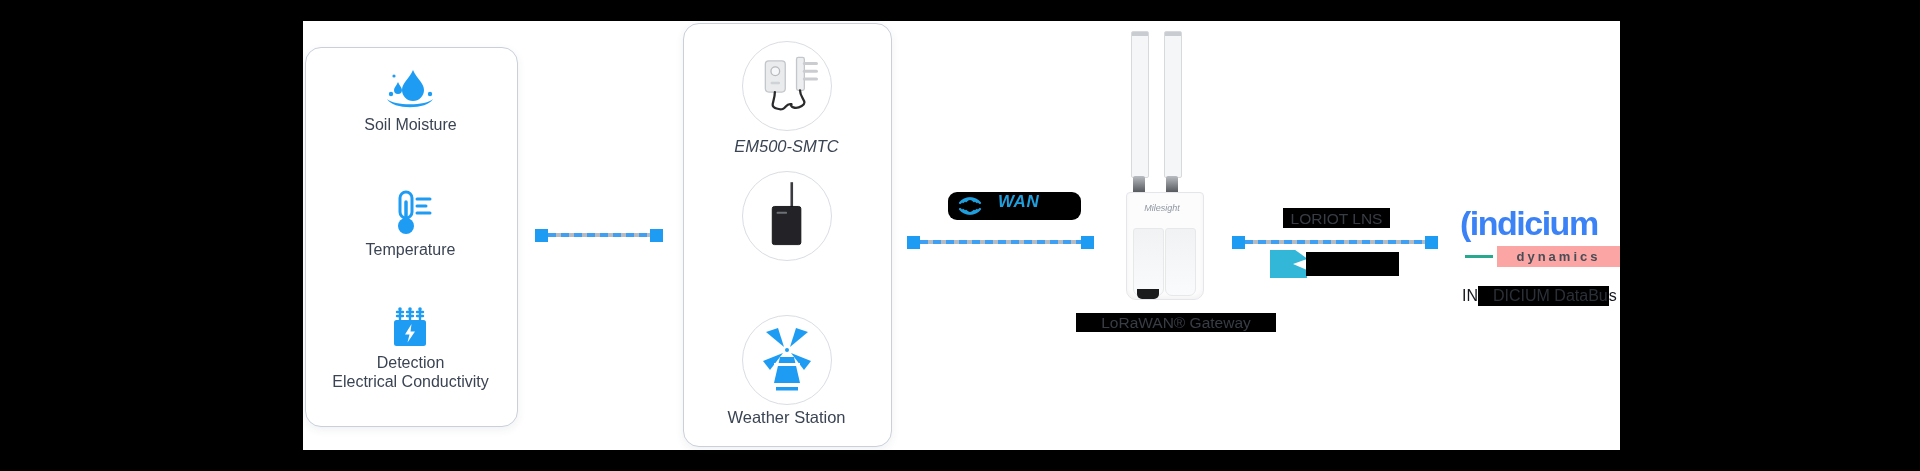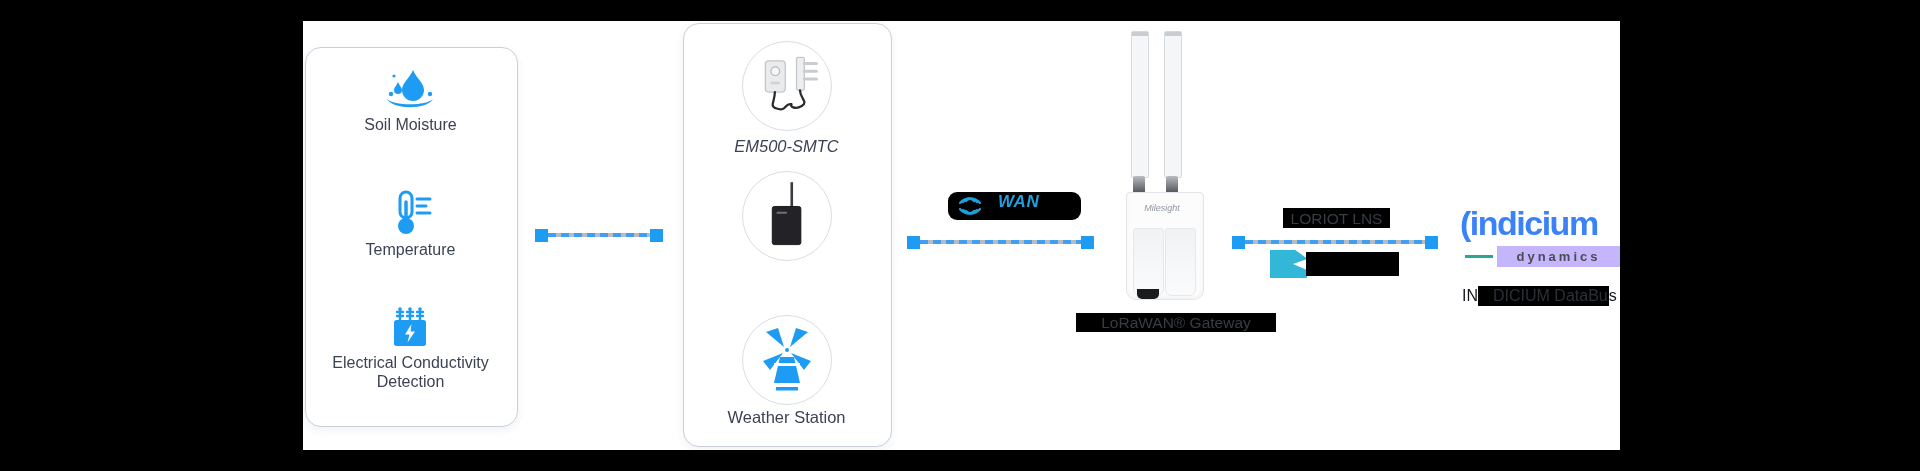--- a/index.html
+++ b/index.html
@@ -39,21 +39,21 @@
   .gw-foot{position:absolute;left:1137px;top:289px;width:22px;height:10px;background:#1a1b1d;
            border-radius:0 0 5px 5px;}
   .loriot-cyan{position:absolute;left:1270px;top:250px;width:37px;height:28px;background:#33b7d9;
                clip-path:polygon(0 0,68% 0,100% 30%,100% 100%,0 100%);}
   .loriot-notch{position:absolute;left:1293px;top:259px;width:14px;height:11px;background:#fff;
                 clip-path:polygon(0 45%,100% 0,100% 100%);}
   .loriot-black{position:absolute;left:1306px;top:252px;width:93px;height:24px;background:#000;}
   .ind-brand{position:absolute;left:1460px;top:204px;width:168px;color:#3b82f6;
              font-size:34px;font-weight:bold;letter-spacing:-1.5px;white-space:nowrap;}
   .ind-dash{position:absolute;left:1465px;top:255px;width:28px;height:3px;background:#28a88e;}
-  .ind-bar{position:absolute;left:1497px;top:246px;width:123px;height:21px;background:#c4b5fd;
+  .ind-bar{position:absolute;left:1497px;top:246px;width:123px;height:21px;background:#fca5a5;
            display:flex;align-items:center;justify-content:center;}
   .ind-bar span{color:#474d54;font-size:13px;font-weight:bold;letter-spacing:3px;}
   .databus{position:absolute;left:1462px;top:287px;font-size:16px;color:#14171c;white-space:nowrap;}
   .databus .hl{background:#000;color:#2b3038;padding:1px 1px 2px 15px;}
 </style>
 </head>
 <body>
 
 <div class="stage">
   <div class="canvas"></div>
@@ -92,22 +92,22 @@
         <line x1="20" y1="10" x2="26" y2="10"></line>
         <line x1="30" y1="10" x2="36" y2="10"></line>
     </g>
     <circle cx="13" cy="3" r="1.8" fill="#1e9cf4"></circle>
       <circle cx="23" cy="3" r="1.8" fill="#1e9cf4"></circle>
       <circle cx="33" cy="3" r="1.8" fill="#1e9cf4"></circle>
     <rect x="7" y="14" width="32" height="26" rx="2.5" fill="#1e9cf4"></rect>
     <path d="M24.5 18 L18 28.5 L22.5 28.5 L20.5 36.5 L28 25.5 L23.5 25.5 Z" fill="#fff"></path>
   </svg>
   <div class="sensor-label" style="top:353px;">
+    <div>Detection</div>
     <div>Electrical Conductivity</div>
-    <div>Detection</div>
   </div>
 
   <div class="sq" style="left:535px;top:229px;"></div>
   <div class="conn" style="left:548px;top:233px;width:102px;">
     <div class="dash"></div>
   </div>
   <div class="sq" style="left:650px;top:229px;"></div>
 
   <div class="group-box" style="left:683px;top:23px;width:207px;height:422px;"></div>
 

